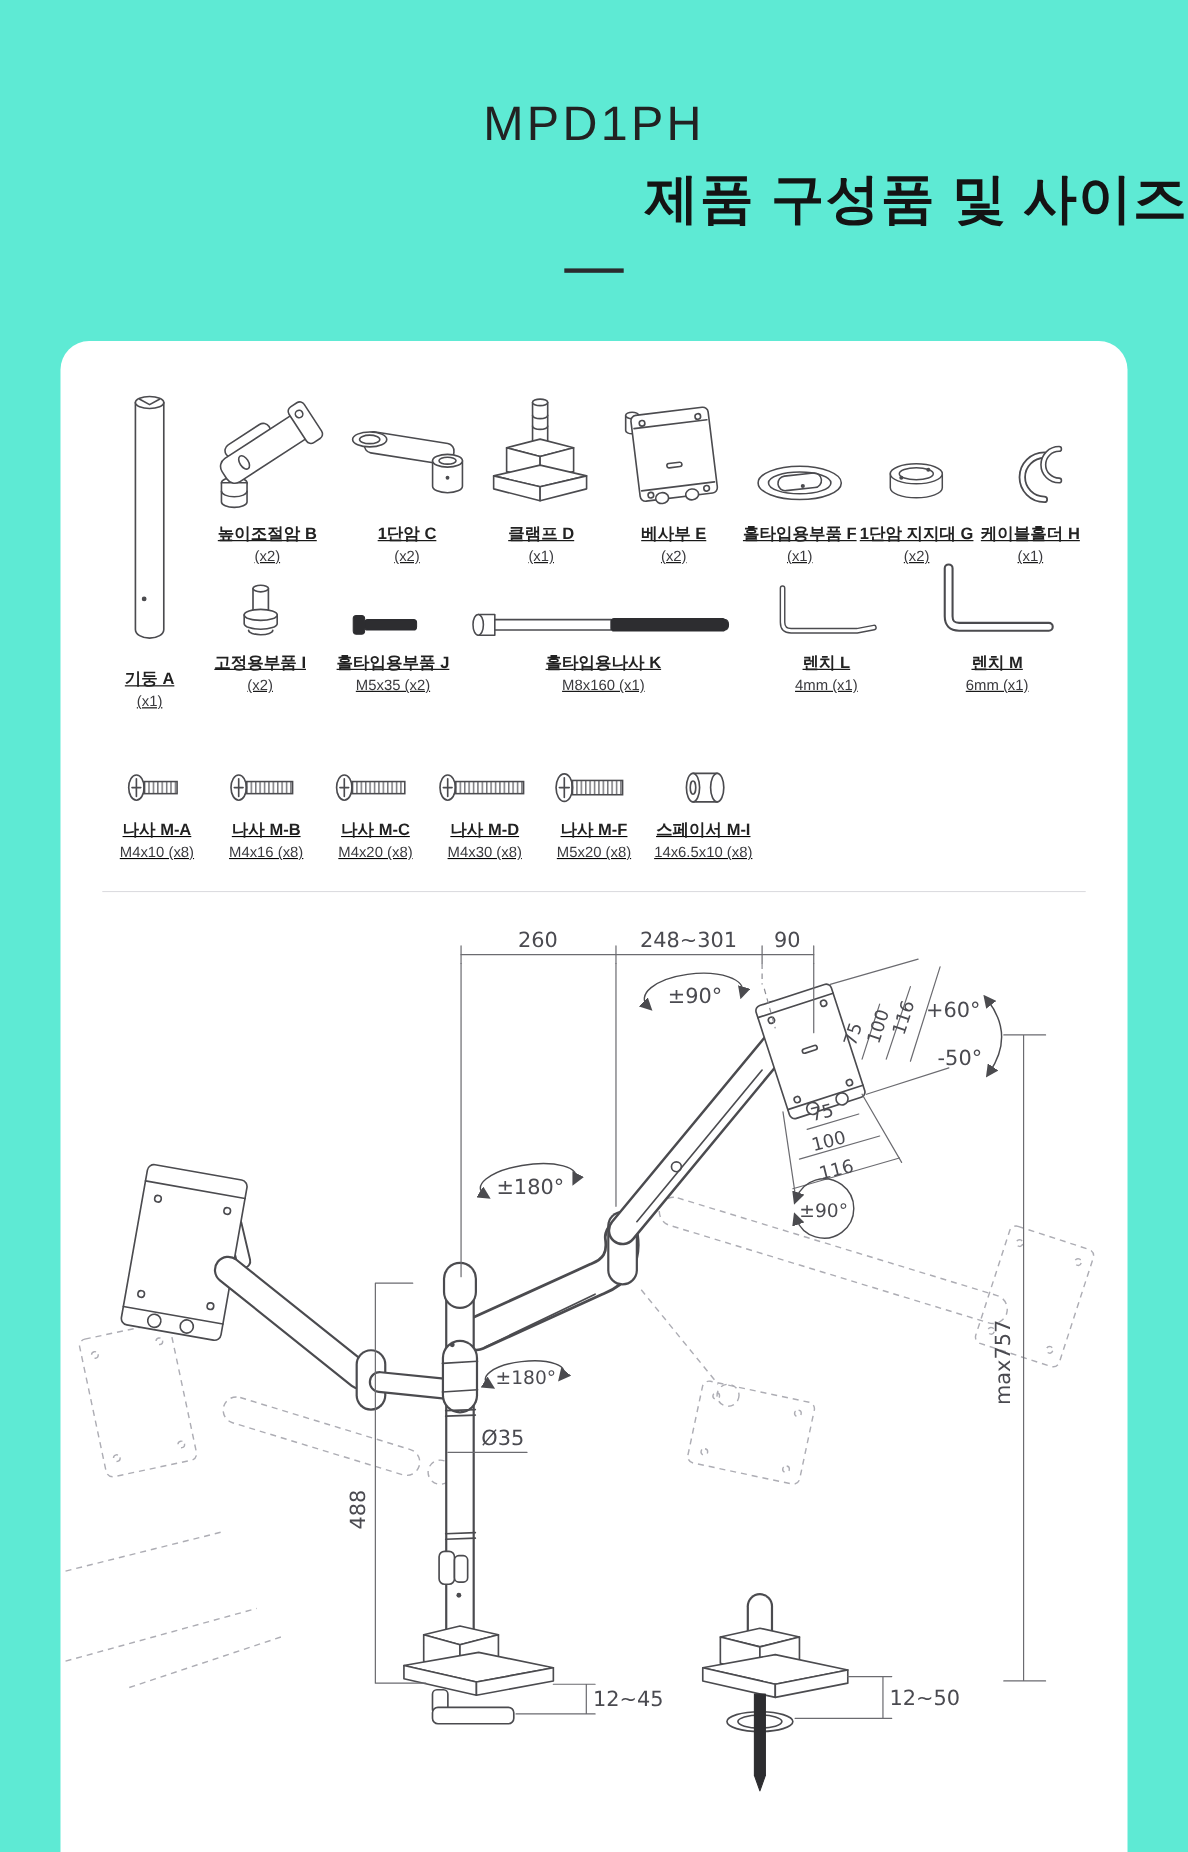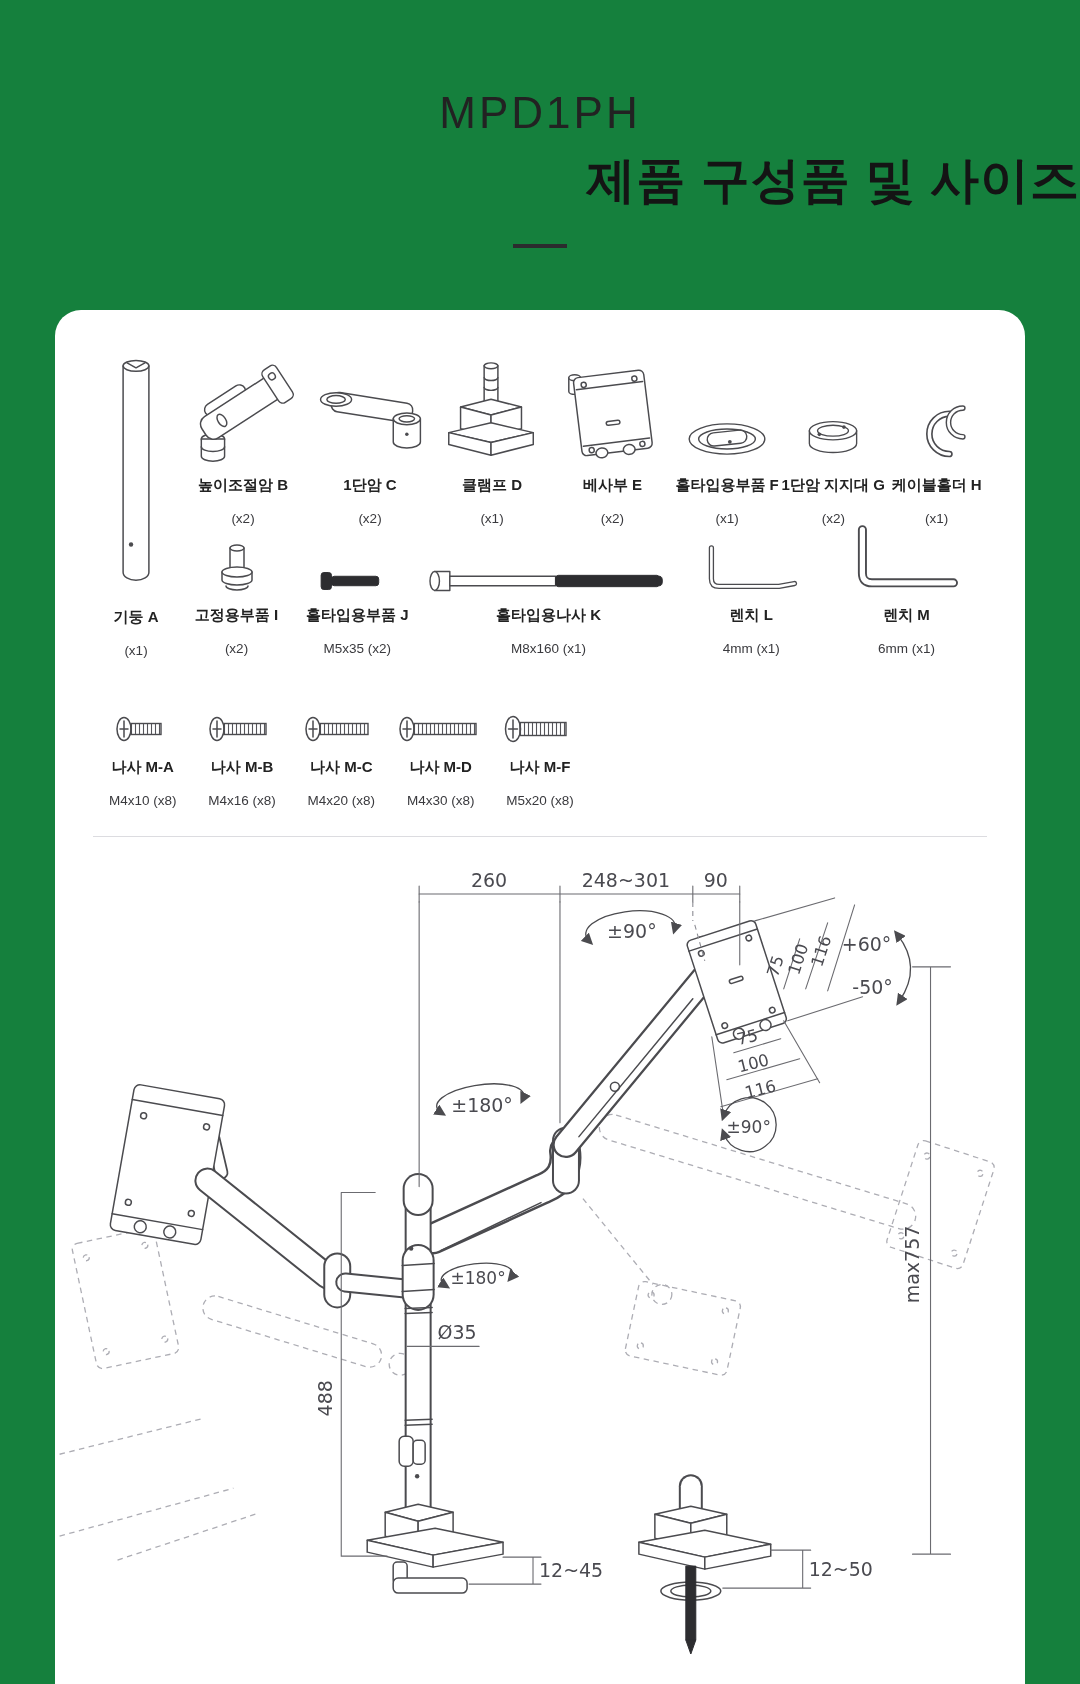--- a/index.html
+++ b/index.html
@@ -1,36 +1,36 @@
 <!DOCTYPE html>
 <html><head>
 <meta charset="utf-8">
 <style>
   html,body{margin:0;padding:0;}
   body{background:#ebebf0;font-family:"Liberation Sans","DejaVu Sans",sans-serif;}
-  .page{position:relative;width:1080px;height:1684px;background:#15803d;overflow:hidden;}
+  .page{position:relative;width:1080px;height:1684px;background:#5eead4;overflow:hidden;}
   .hdr{position:absolute;top:88px;left:0;width:100%;text-align:center;color:#1b1b1e;}
   .hdr .t1{font-size:44px;font-weight:400;letter-spacing:3px;color:#222;}
   .hdr .t2{font-size:49px;font-weight:800;margin-top:10px;color:#141414;letter-spacing:1px;text-align:right;}
   .hdr .dash{width:54px;height:4px;background:#2b2b2e;margin:30px auto 0 auto;}
   .card{position:absolute;left:55px;top:310px;width:970px;height:1374px;background:#ffffff;border-radius:26px 26px 0 0;}
   .parts{padding:40px 38px 0 38px;}
   .topzone{display:flex;}
   .polecol{width:86px;display:flex;flex-direction:column;align-items:center;justify-content:flex-end;}
   .rows{flex:1;display:flex;flex-direction:column;}
   .prow1{display:grid;grid-template-columns:1.05fr 1.05fr 1.05fr 1.1fr 0.95fr 0.95fr 0.9fr;}
   .prow2{display:grid;grid-template-columns:1fr 1.1fr 2fr 1.3fr 1.4fr;margin-top:10px;}
   .prow3{display:grid;grid-template-columns:repeat(9,1fr);margin-top:42px;}
-  .pitem{display:flex;flex-direction:column;align-items:center;justify-content:flex-end;text-align:center;}
+  .pitem{display:flex;flex-direction:column;align-items:center;justify-content:flex-end;text-align:center;text-decoration:underline;}
   .pfig{display:flex;align-items:flex-end;justify-content:center;}
   .prow1 .pfig{height:118px;}
   .prow2 .pfig{height:62px;}
   .prow3 .pfig{height:50px;}
   .pname{font-size:15px;font-weight:700;color:#222;margin-top:8px;white-space:nowrap;}
-  .pspec{font-size:13.5px;font-weight:400;color:#3a3a3e;margin-top:16px;white-space:nowrap;}
+  .pspec{font-size:13.5px;font-weight:400;color:#3a3a3e;margin-top:3px;white-space:nowrap;}
   .divider{height:1px;background:#dcdce0;margin:28px 0 0 0;}
   .diagram-svg{display:block;width:970px;height:825px;}
   
   .ln{stroke:#4b4b4f;fill:none;stroke-width:1.5;stroke-linecap:round;stroke-linejoin:round;}
   .fil{fill:#ffffff;stroke:#4b4b4f;stroke-width:1.5;stroke-linecap:round;stroke-linejoin:round;}
   .to{stroke:#4b4b4f;fill:none;stroke-linecap:round;stroke-linejoin:round;}
   .ti{stroke:#ffffff;fill:none;stroke-linecap:round;stroke-linejoin:round;}
   .dim{stroke:#6b6b70;stroke-width:1.1;fill:none;stroke-linecap:round;}
   .dshd{stroke:#8d8d94;stroke-width:1.1;fill:none;stroke-dasharray:5 4;}
   .ghost{stroke:#adadb4;stroke-width:1.3;fill:none;stroke-dasharray:5.5 4.5;stroke-linejoin:round;}
@@ -303,20 +303,32 @@
         <div class="pitem">
           <div class="pfig">
             <svg width="82" height="42" viewBox="0 0 82 42">
                 <ellipse class="fil" cx="14" cy="21" rx="7.5" ry="12.5"></ellipse>
                 <path class="ln" d="M14,12 L14,30 M9.5,21 L18.5,21"></path>
                 <rect x="21" y="14.5" width="46" height="13" fill="url(#thr)" stroke="#4b4b4f" stroke-width="1.4"></rect>
               </svg>
           </div>
           <div class="pname">나사 M-F</div>
           <div class="pspec">M5x20 (x8)</div>
+        </div>
+        <div class="pitem">
+          <div class="pfig">
+            <svg width="56" height="42" viewBox="0 0 56 42">
+                <path class="fil" d="M19,8 L41,8 L41,34 L19,34 Z"></path>
+                <ellipse class="fil" cx="41" cy="21" rx="6" ry="13"></ellipse>
+                <ellipse class="fil" cx="19" cy="21" rx="6" ry="13"></ellipse>
+                <ellipse class="ln" cx="19" cy="21" rx="2.5" ry="6"></ellipse>
+              </svg>
+          </div>
+          <div class="pname">스페이서 M-I</div>
+          <div class="pspec">14x6.5x10 (x8)</div>
         </div>
       </div>
 
       <div class="divider"></div>
     </div>
 
     <svg class="diagram-svg" viewBox="0 0 970 826">
 
       <g class="ghost">
         <path d="M4,618 L148,582"></path>

